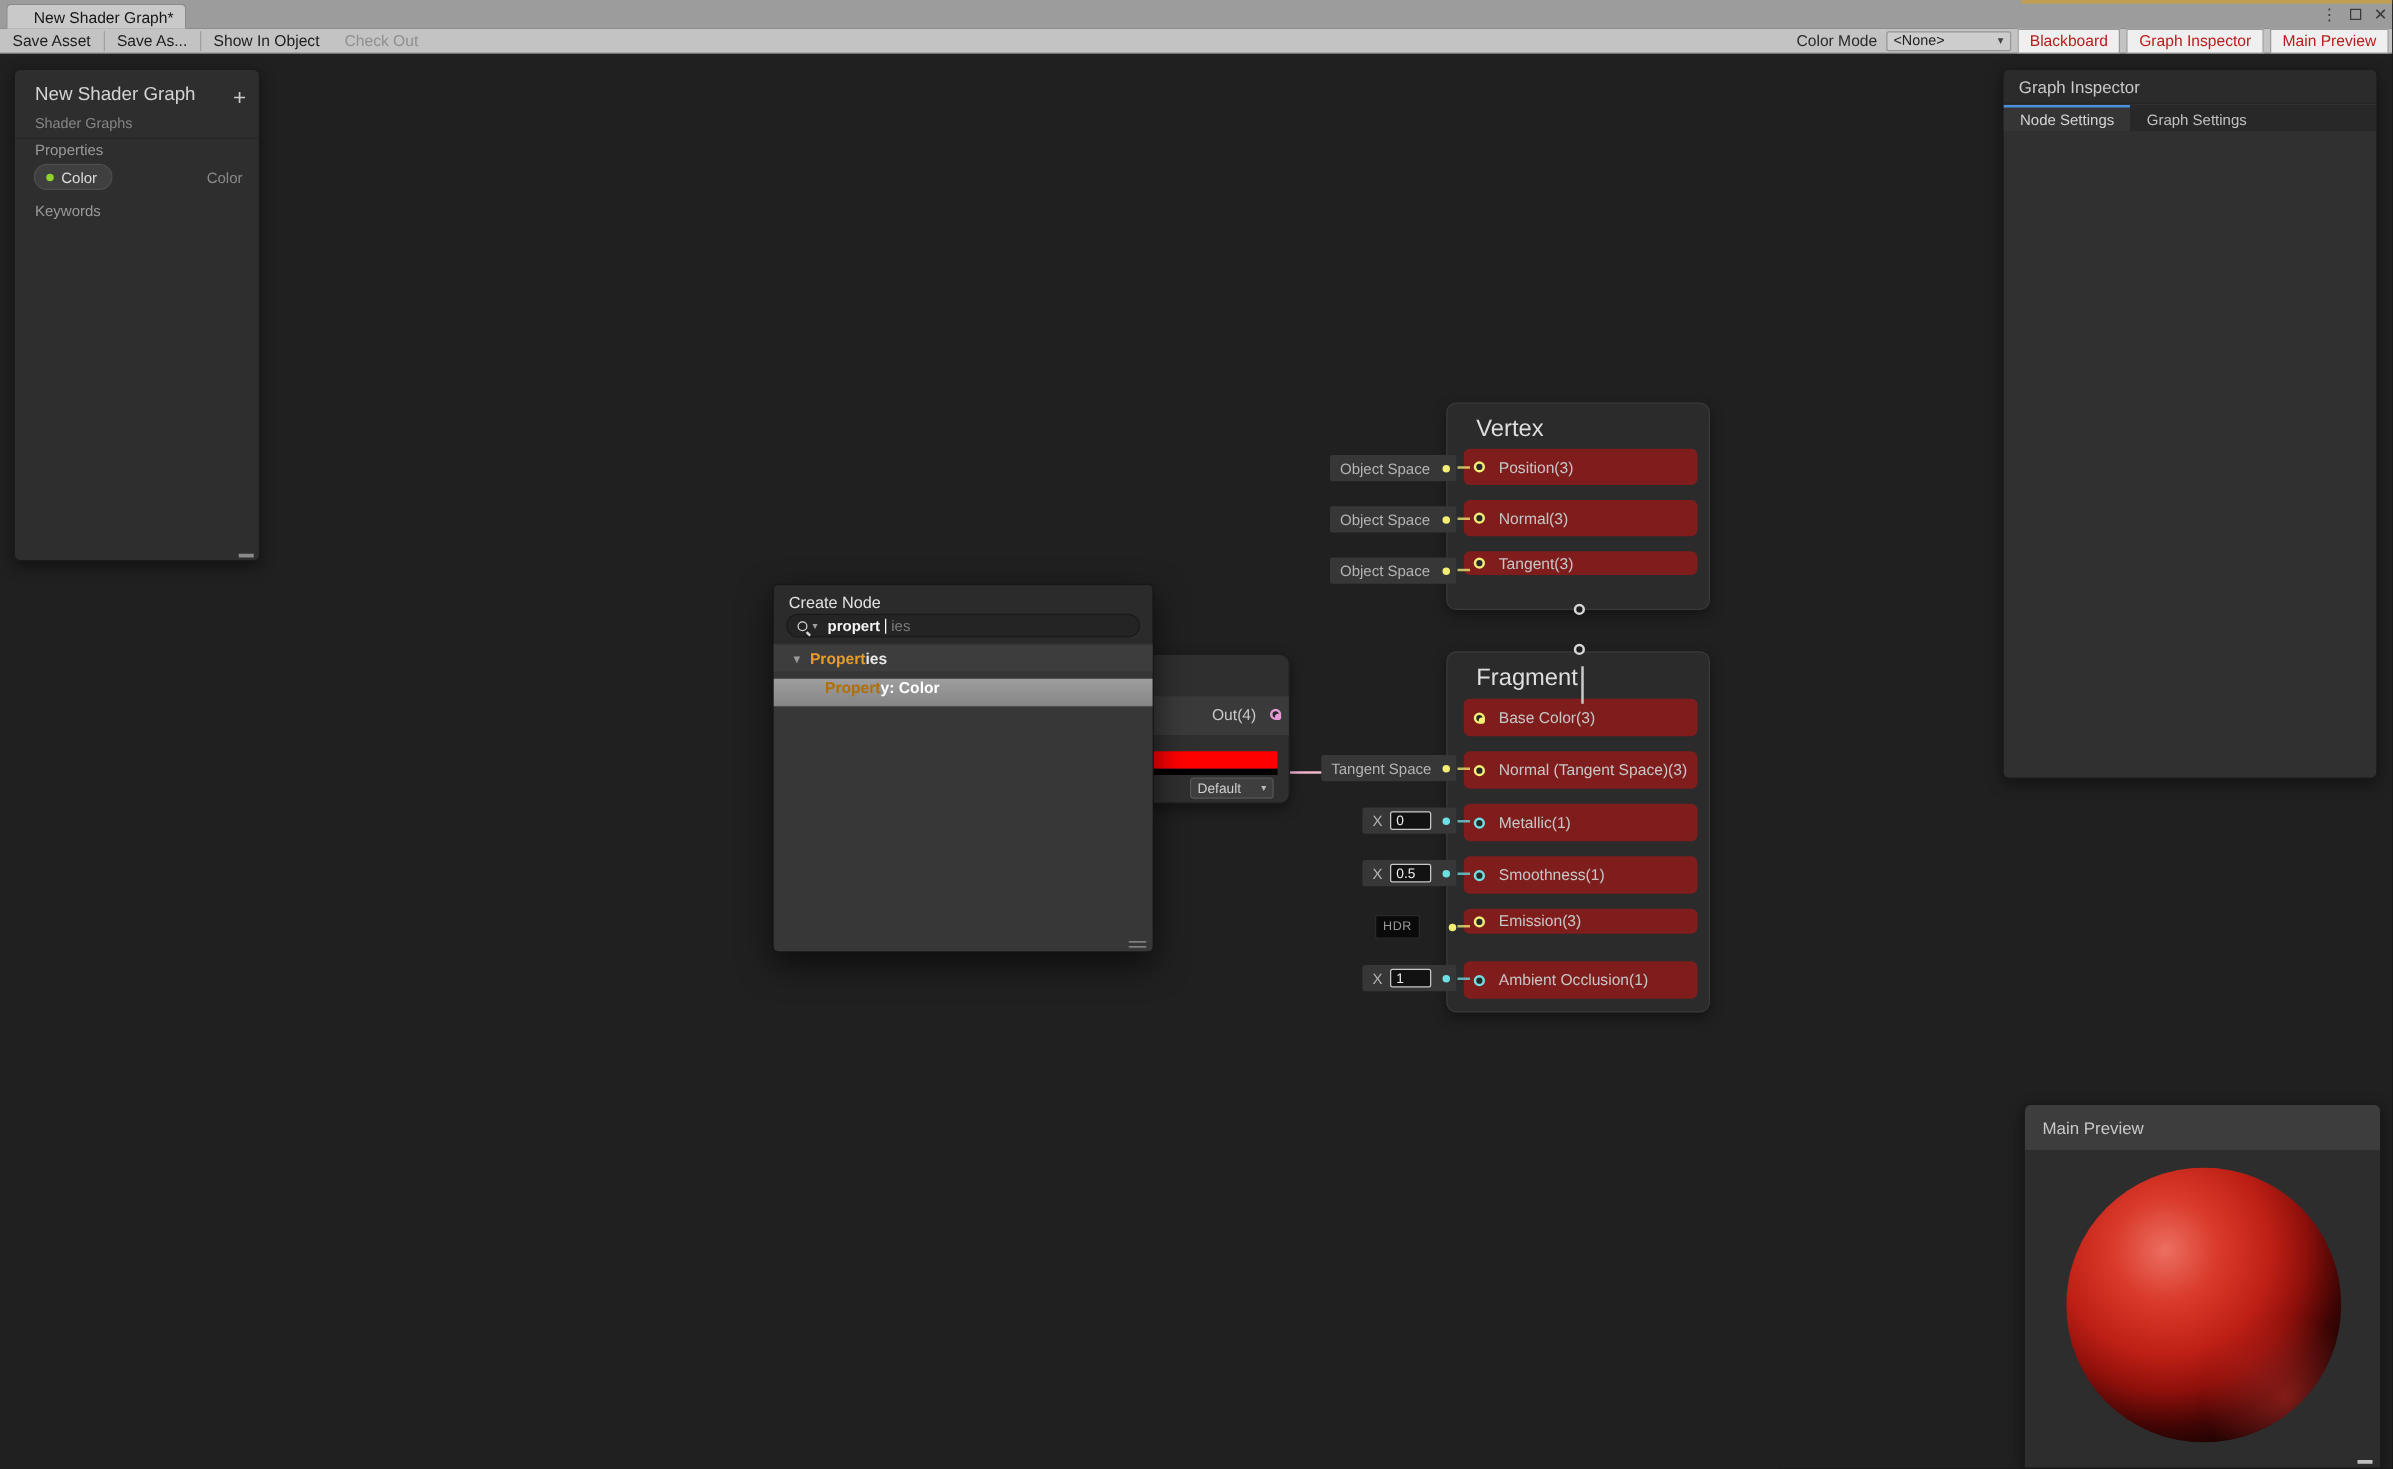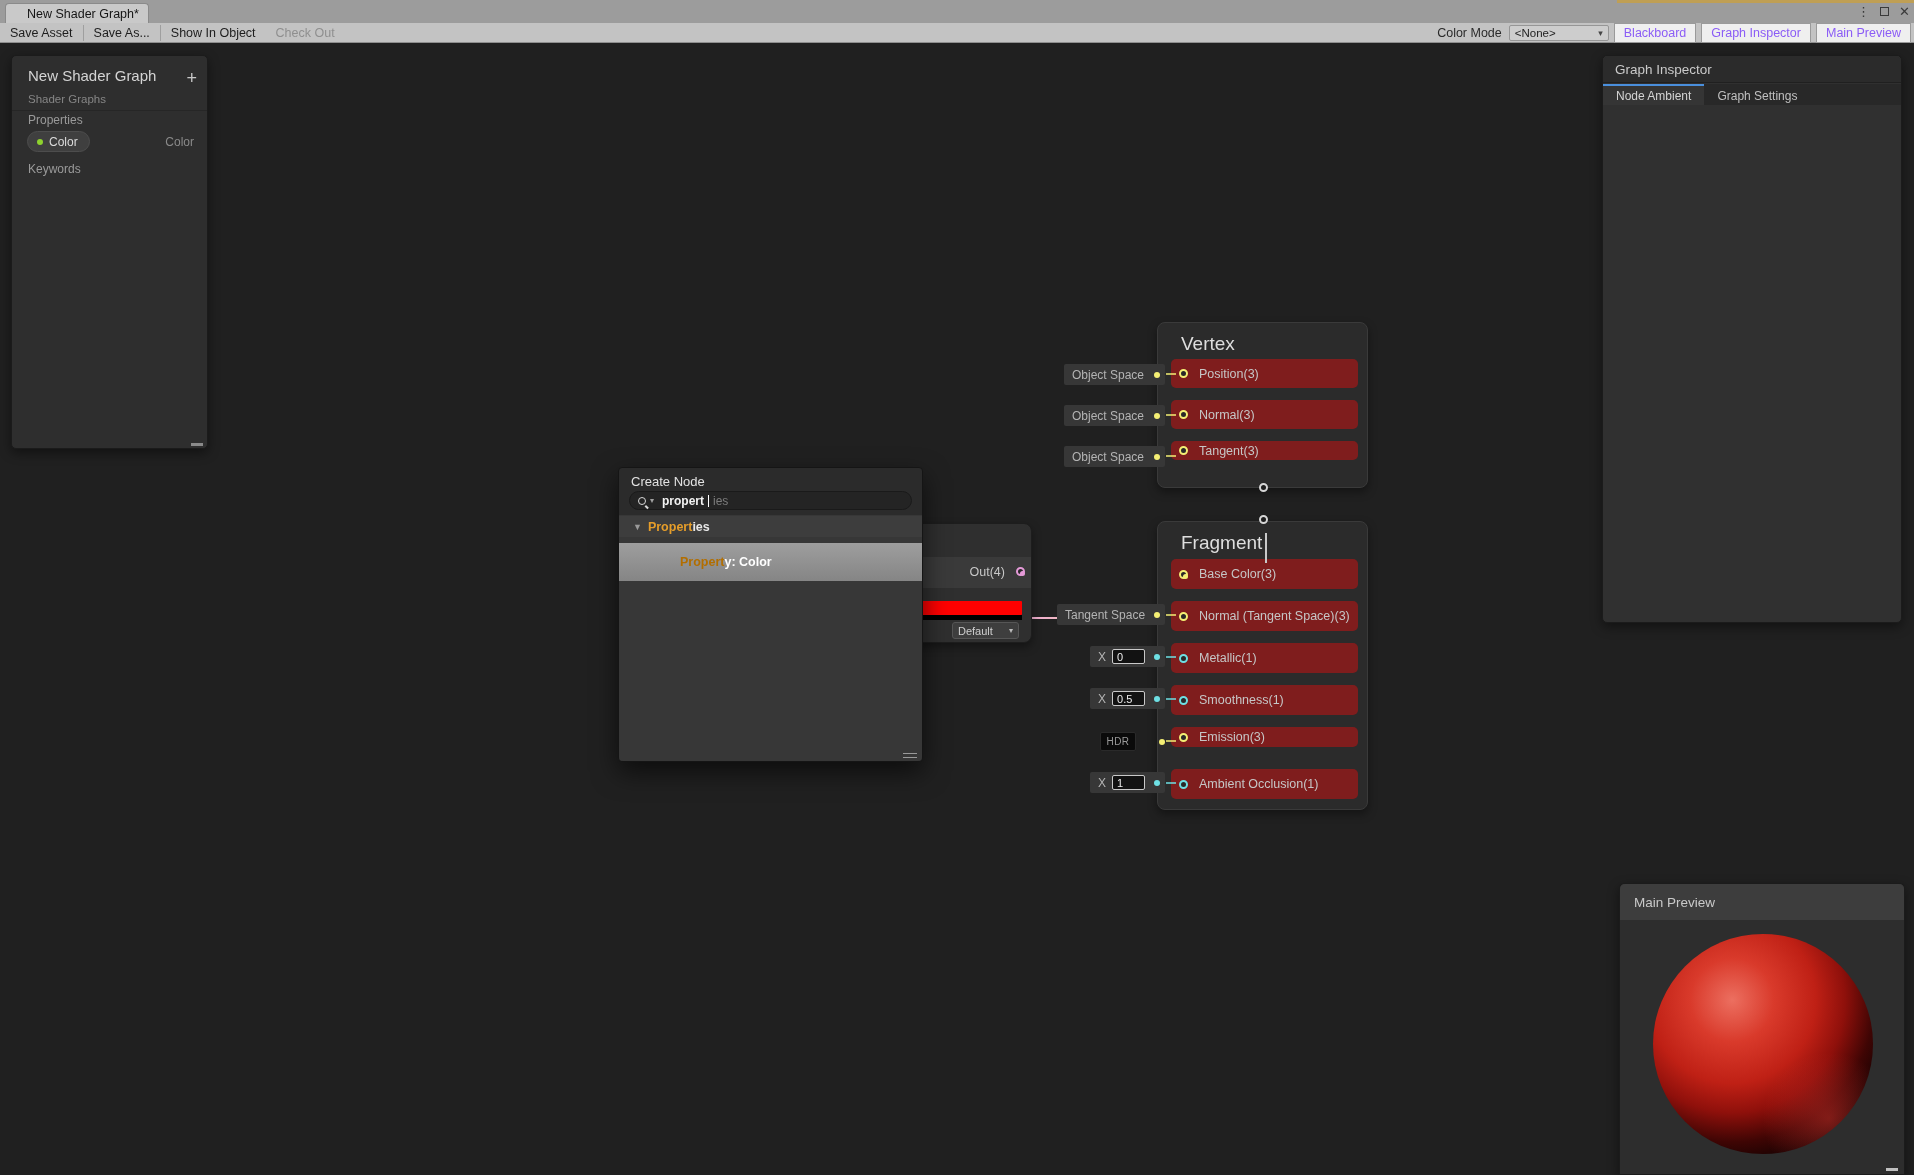--- a/index.html
+++ b/index.html
@@ -31,21 +31,21 @@
   .tb-btn.disabled { color:#8f8f8f; }
   .tb-right { margin-left:auto; display:flex; align-items:center; gap:5px; padding-right:3px; height:100%; }
   .color-mode-label { color:#2a2a2a; margin-right:2px; }
   .dropdown-light {
     width:100px; height:16px; background:#cdcdcd; border:1px solid #969696; border-radius:2px;
     display:flex; align-items:center; font-size:11.5px; color:#222; padding:0 5px;
   }
   .dropdown-light .chev { margin-left:auto; font-size:9px; color:#444; }
   .tb-toggle {
     height:20px; background:#efefef; border:1px solid #9a9a9a; display:flex; align-items:center;
-    padding:0 9px; font-size:12.5px; color:#8b5cf6; white-space:nowrap;
+    padding:0 9px; font-size:12.5px; color:#b91c1c; white-space:nowrap;
   }
   
   .canvas { position:absolute; left:0; top:43px; width:100%; height:1132px; background:#202020; }
   
   .panel { position:absolute; background:#2e2e2e; border:1px solid #1b1b1b; border-radius:5px;
            box-shadow:0 4px 12px rgba(0,0,0,.45); z-index:5; }
   
   .blackboard { left:11px; top:12px; width:197px; height:394px; }
   .bb-title { position:absolute; left:16px; top:11px; font-size:15px; color:#d4d4d4; }
   .bb-add { position:absolute; right:10px; top:13px; font-size:18px; color:#c8c8c8; line-height:1; cursor:default; }
@@ -137,22 +137,22 @@
   .cn-search .chev { font-size:8px; color:#a0a0a0; }
   .cn-query { font-size:12px; font-weight:bold; color:#f2f2f2; margin-left:4px; }
   .caret { width:1px; height:12px; background:#fff; flex:none; }
   .cn-ghost { font-size:12px; color:#7c7c7c; }
   .cn-list { position:absolute; left:0; top:47px; width:100%; bottom:0; background:#373737; border-radius:0 0 4px 4px; }
   .cn-category { position:absolute; left:0; top:1px; width:100%; height:21px; background:#3d3d3d;
                  display:flex; align-items:center; padding-left:14px; gap:6px; }
   .tri { font-size:9px; color:#9a9a9a; }
   .cn-cat-text, .cn-item-text { font-size:12.5px; font-weight:bold; }
   .txt-orange { color:#e59d2a; } .txt-light { color:#e8e8e8; }
-  .cn-item { position:absolute; left:0; top:28px; width:100%; height:38px;
-             background:linear-gradient(#9e9e9e,#858585); display:flex; align-items:center; padding-left:61px; }
+  .cn-item { position:absolute; left:0; top:28px; width:100%; height:22px;
+             background:linear-gradient(#9e9e9e,#858585); display:flex; align-items:flex-start; padding-left:41px; }
   .cn-item .txt-orange { color:#b26e00; } .cn-item .txt-white { color:#ffffff; font-size:12.5px; font-weight:bold; }
   .cn-resize { position:absolute; right:5px; bottom:3px; width:14px; height:5px;
                border-top:1px solid #999; border-bottom:1px solid #999; }
 </style>
 </head>
 <body>
 
 <div class="screen">
 
   <div class="titlebar">
@@ -207,21 +207,21 @@
       <div class="bb-type">Color</div>
       <div class="bb-section" style="top:106px">Keywords</div>
       <div class="resize-handle"></div>
     </div>
 
     <div class="panel inspector">
       <div class="gi-header">
         <span class="gi-title">Graph Inspector</span>
       </div>
       <div class="gi-tabs">
-        <div class="gi-tab active">Node Ambient</div>
+        <div class="gi-tab active">Node Settings</div>
         <div class="gi-tab">Graph Settings</div>
       </div>
     </div>
 
     <div class="wire"></div>
 
     <div class="gnode colornode">
       <div class="out-row">
         <span class="out-label">Out(4)</span>
         <span class="port pink connected out-port"></span>

